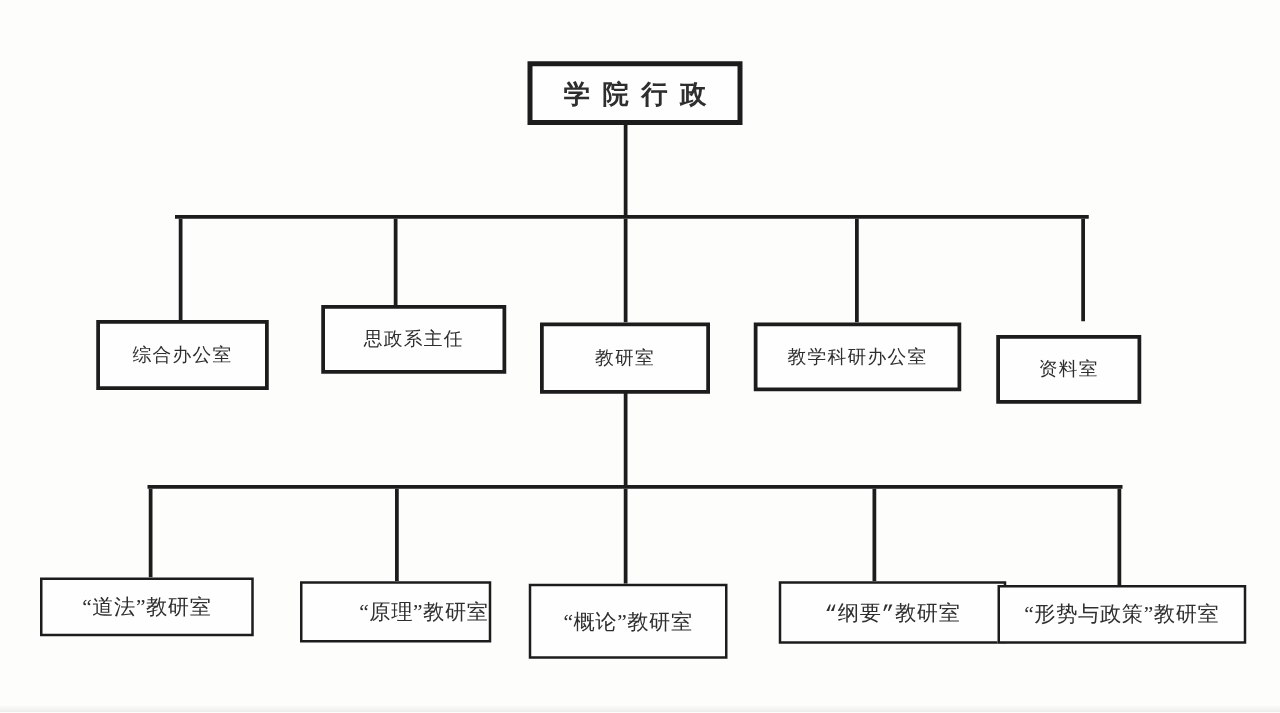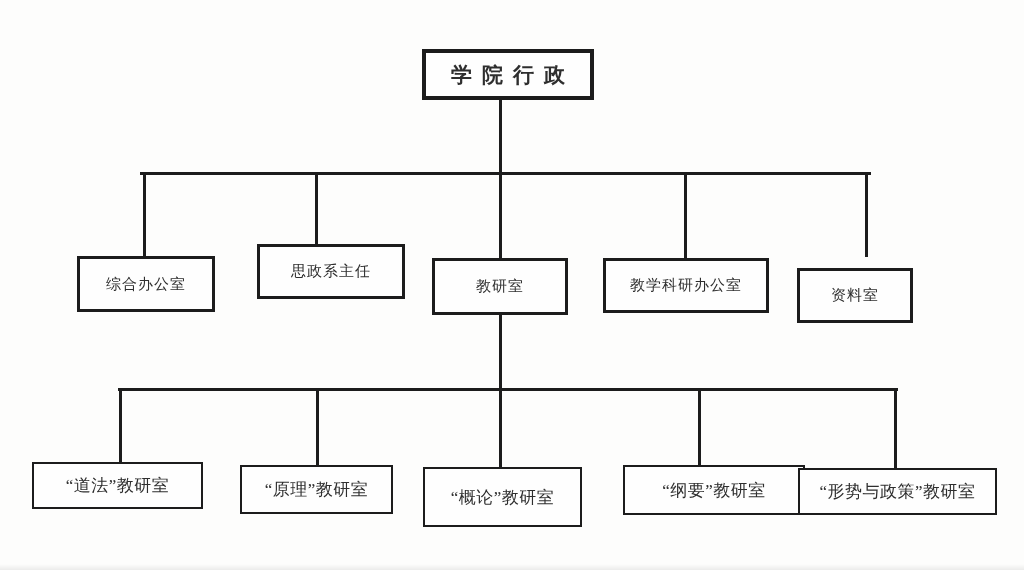--- a/index.html
+++ b/index.html
@@ -84,27 +84,27 @@
   <div class="line" style="left:118px; top:388px; width:780px; height:3px;"></div>
   <div class="line" style="left:119px; top:391px; width:3px; height:71px;"></div>
   <div class="line" style="left:316px; top:391px; width:3px; height:74px;"></div>
   <div class="line" style="left:499px; top:391px; width:3px; height:76px;"></div>
   <div class="line" style="left:698px; top:391px; width:3px; height:74px;"></div>
   <div class="line" style="left:894px; top:391px; width:3px; height:77px;"></div>
 
   <div class="node node-l3" style="left:32px; top:462px; width:171px; height:47px;">
     <span>“道法”教研室</span>
   </div>
-  <div class="node node-l3" style="left:240px; top:465px; width:153px; height:49px;">
+  <div class="node node-l3" style="left:240px; top:465px; width:153px; height:49px;justify-content:flex-end;">
     <span>“原理”教研室</span>
   </div>
   <div class="node node-l3" style="left:423px; top:467px; width:159px; height:60px;">
     <span>“概论”教研室</span>
   </div>
-  <div class="node node-l3" style="left:623px; top:465px; width:182px; height:50px;">
+  <div class="node node-l3" style="left:623px; top:465px; width:182px; height:50px;font-family:Liberation Mono, monospace;">
     <span>“纲要”教研室</span>
   </div>
   <div class="node node-l3" style="left:798px; top:468px; width:199px; height:47px;">
     <span>“形势与政策”教研室</span>
   </div>
 
   <div class="bottom-shade"></div>
 </div>
 
 </body></html>

